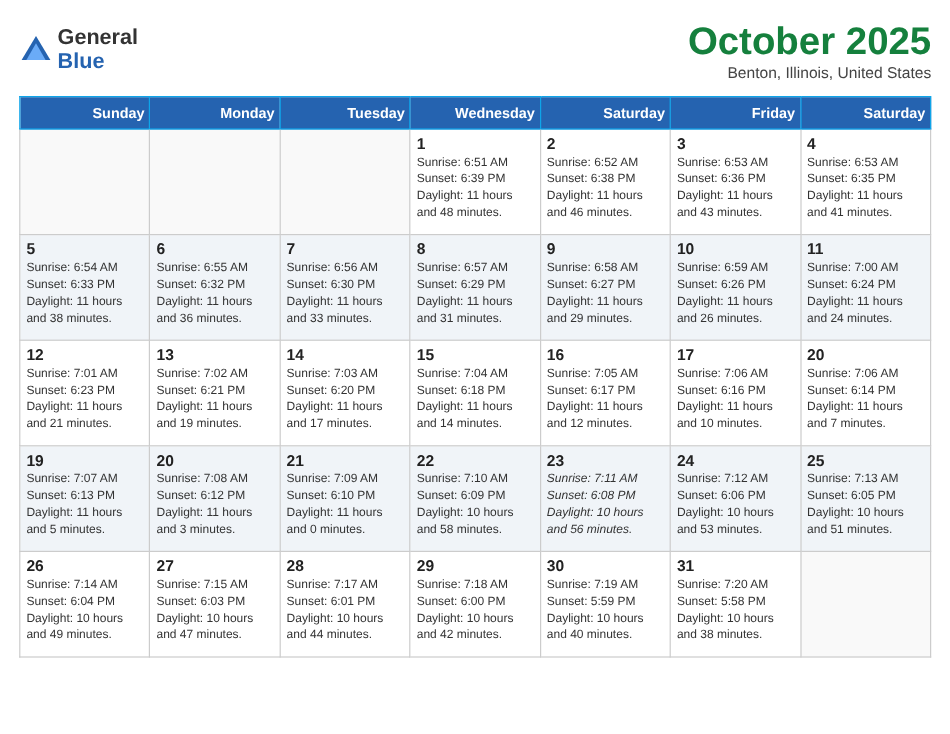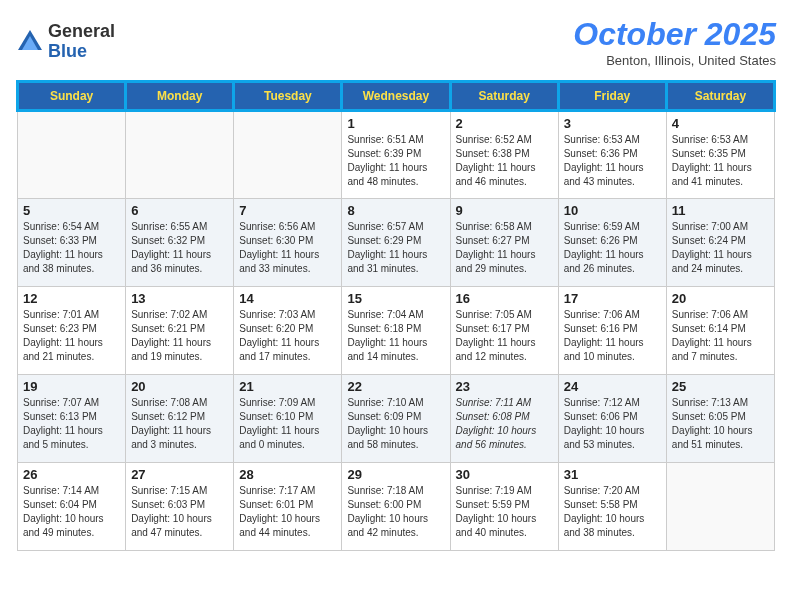--- a/index.html
+++ b/index.html
@@ -31,40 +31,39 @@
     .logo-icon {
       width: 28px;
       height: 28px;
     }
     .title-block {
       text-align: right;
     }
     .month-title {
       font-size: 32px;
       font-weight: bold;
-      color: #3b82f6;
-      font-style: italic;
+      color: #15803d;
     }
     .location {
       font-size: 13px;
       color: #444;
     }
     .calendar {
       width: 100%;
       border-collapse: collapse;
       border: 1px solid #ccc;
     }
     .calendar th {
       background: #2563b0;
-      color: #fde047;
+      color: #ffffff;
       font-size: 12px;
       font-weight: bold;
       padding: 6px 4px;
-      text-align: center;
-      border: 3px solid #0ea5e9;
+      text-align: right;
+      border: 1px solid #0ea5e9;
     }
     .calendar td {
       border: 1px solid #ccc;
       vertical-align: top;
       padding: 4px 5px;
       width: calc(100% / 7);
       height: 88px;
       font-size: 10.5px;
       color: #333;
       background: #fff;

